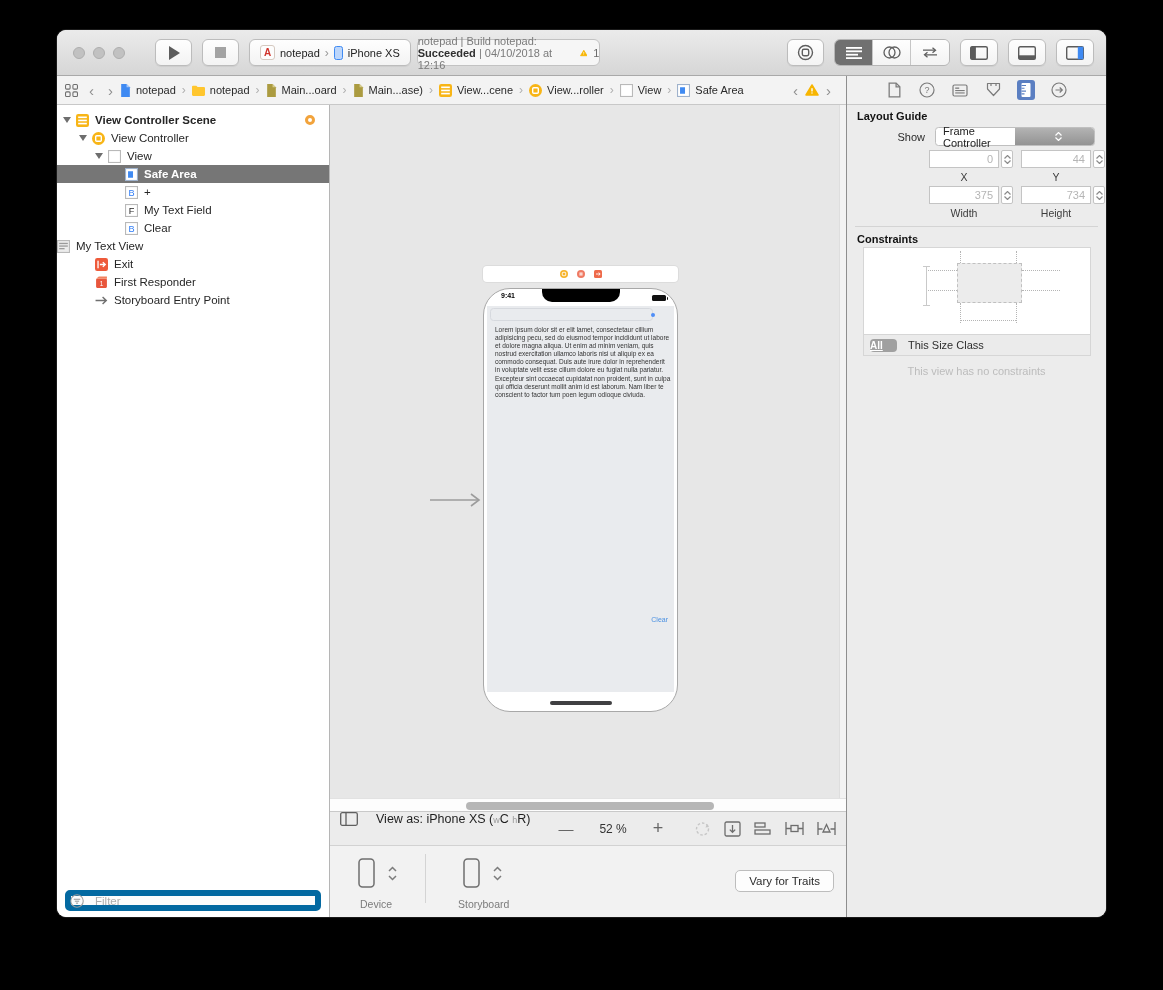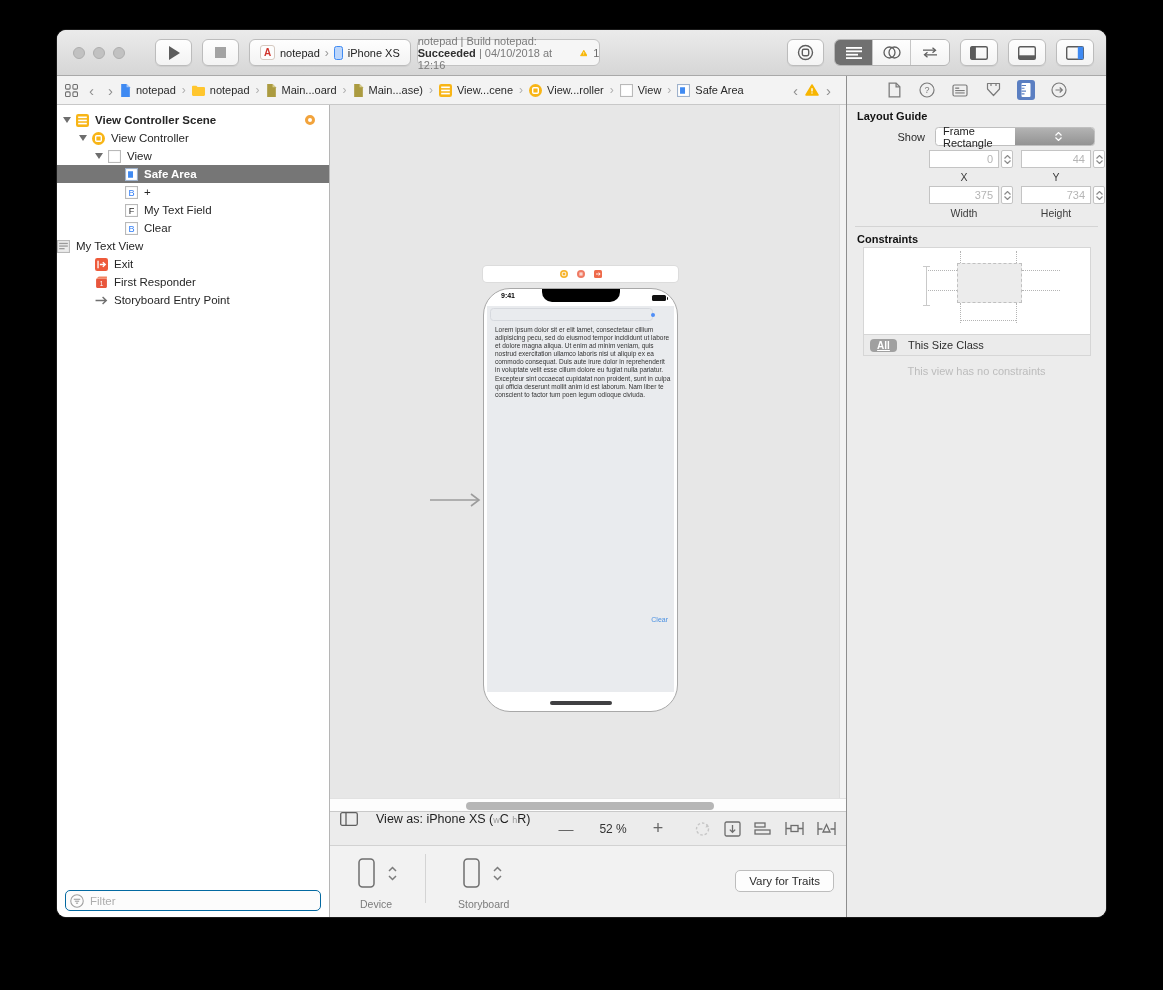--- a/index.html
+++ b/index.html
@@ -39,21 +39,21 @@
 
   
   .outline { width:273px; flex:0 0 273px; background:#fff; border-right:1px solid #b5b5b5; position:relative; }
   .tree { padding-top:6px; }
   .row { height:18px; display:flex; align-items:center; font-size:11.5px; color:#262626; position:relative; }
   .row.sel { background:#767676; color:#fff; }
   .disc { width:0; height:0; border-top:6px solid #6e6e6e; border-left:4.5px solid transparent; border-right:4.5px solid transparent; margin-right:5px; flex:0 0 auto; }
   .ic { width:13px; height:13px; margin-right:6px; flex:0 0 13px; }
   .scene-badge { position:absolute; right:14px; top:4px; width:10px; height:10px; border:3px solid #f2a33c; border-radius:50%; background:#fff; }
   .filter-wrap { position:absolute; left:8px; right:8px; bottom:6px; }
-  .filter-field { width:100%; height:21px; border:1px solid #0369a1; border-radius:5px; background:#fcfcfc; font-size:11.5px; color:#555; padding-left:24px; outline:none; }
+  .filter-field { width:100%; height:21px; border:6px solid #0369a1; border-radius:5px; background:#fcfcfc; font-size:11.5px; color:#555; padding-left:24px; outline:none; }
   .filter-field::placeholder { color:#adadad; }
   .filter-ic { position:absolute; left:5px; top:4px; }
 
   
   .canvas-col { flex:1; display:flex; flex-direction:column; min-width:0; }
   .canvas { position:relative; height:693px; flex:0 0 693px; background:#e7e7e7; overflow:hidden; }
   .vscroll { position:absolute; right:0; top:0; bottom:0; width:7px; background:#f3f3f3; border-left:1px solid #dedede; }
   .scene-dock { position:absolute; left:153px; top:161px; width:195px; height:16px; background:#fff; border-radius:4px; box-shadow:0 0 0 1px #dcdcdc; display:flex; align-items:center; justify-content:center; gap:9px; }
   .dock-ic { width:8px; height:8px; }
   .entry-arrow { position:absolute; left:100px; top:388px; }
@@ -96,21 +96,21 @@
   .show-label { position:absolute; left:0; width:78px; text-align:right; }
   .dropdown { position:absolute; left:88px; right:11px; height:19px; background:#fff; border:1px solid #bfbfbf; border-radius:3.5px; display:flex; align-items:center; }
   .dropdown span { padding-left:7px; font-size:11px; color:#222; flex:1; }
   .dd-cap { width:16px; height:17px; margin:0; border-radius:0 3px 3px 0; background:linear-gradient(#b3b3b3,#939393); display:flex; flex-direction:column; align-items:center; justify-content:center; gap:1px; }
   .num-field { position:absolute; width:70px; height:18px; background:#fff; border:1px solid #c4c4c4; font-size:11px; color:#b5b5b5; text-align:right; padding:2px 5px 0 0; }
   .stepper { position:absolute; width:12px; height:18px; background:#fff; border:1px solid #c4c4c4; border-radius:2px; display:flex; flex-direction:column; align-items:center; justify-content:center; gap:1px; }
   .fld-label { position:absolute; width:70px; text-align:center; font-size:10.5px; color:#3c3c3c; }
   .divider { position:absolute; left:8px; right:8px; height:1px; background:#d4d4d4; }
   .cons-box { position:absolute; left:16px; width:228px; height:88px; background:#fff; border:1px solid #d6d6d6; }
   .sc-bar { position:absolute; left:16px; width:228px; height:21px; background:#ebebeb; border:1px solid #d6d6d6; border-top:none; display:flex; align-items:center; }
-  .all-badge { margin-left:6px; width:27px; height:13px; background:#a0a0a0; border-radius:4px; color:#fff; font-size:10px; font-weight:bold; text-align:center; line-height:13px;text-decoration:underline; }
+  .all-badge { margin-left:6px; width:27px; height:13px; background:#a0a0a0; border-radius:4px; color:#fff; font-size:10px; font-weight:bold; line-height:13px;text-decoration:underline; }
   .sc-text { margin-left:11px; font-size:11px; color:#2e2e2e; }
   .no-cons { position:absolute; left:0; right:0; text-align:center; font-size:11px; color:#bcbcbc; }
   .dot-v { position:absolute; width:0; border-left:1px dotted #b5b5b5; }
   .dot-h { position:absolute; height:0; border-top:1px dotted #b5b5b5; }
   .cons-rect { position:absolute; left:93px; top:15px; width:65px; height:40px; background:#ececec; border:1px dashed #c0c0c0; }
   .ibeam { position:absolute; left:62px; top:18px; width:1px; height:40px; background:#c9c9c9; }
   .ibeam:before,.ibeam:after { content:""; position:absolute; left:-3px; width:7px; height:1px; background:#c9c9c9; }
   .ibeam:before { top:0; } .ibeam:after { bottom:0; }
 </style>
 </head>
@@ -551,21 +551,21 @@
                 <path d="M4.5 8 H11 M8.7 5.5 L11.3 8 L8.7 10.5" stroke="#7b7b7b" stroke-width="1.2" fill="none"></path>
               </svg>
         </span>
       </div>
 
       <div class="insp-content">
         <span class="sec-title" style="top:5px">Layout Guide</span>
 
         <span class="show-label" style="top:26px">Show</span>
         <div class="dropdown" style="top:22px">
-          <span>Frame Rectangle</span>
+          <span>Frame Controller</span>
           <span class="dd-cap">
             <svg width="7" height="4" viewBox="0 0 7 4">
                   <path d="M0.5 3.5 L3.5 0.5 L6.5 3.5" fill="none" stroke="#fff" stroke-width="1.2"></path>
                 </svg>
             <svg width="7" height="4" viewBox="0 0 7 4">
                   <path d="M0.5 0.5 L3.5 3.5 L6.5 0.5" fill="none" stroke="#fff" stroke-width="1.2"></path>
                 </svg>
           </span>
         </div>
 

